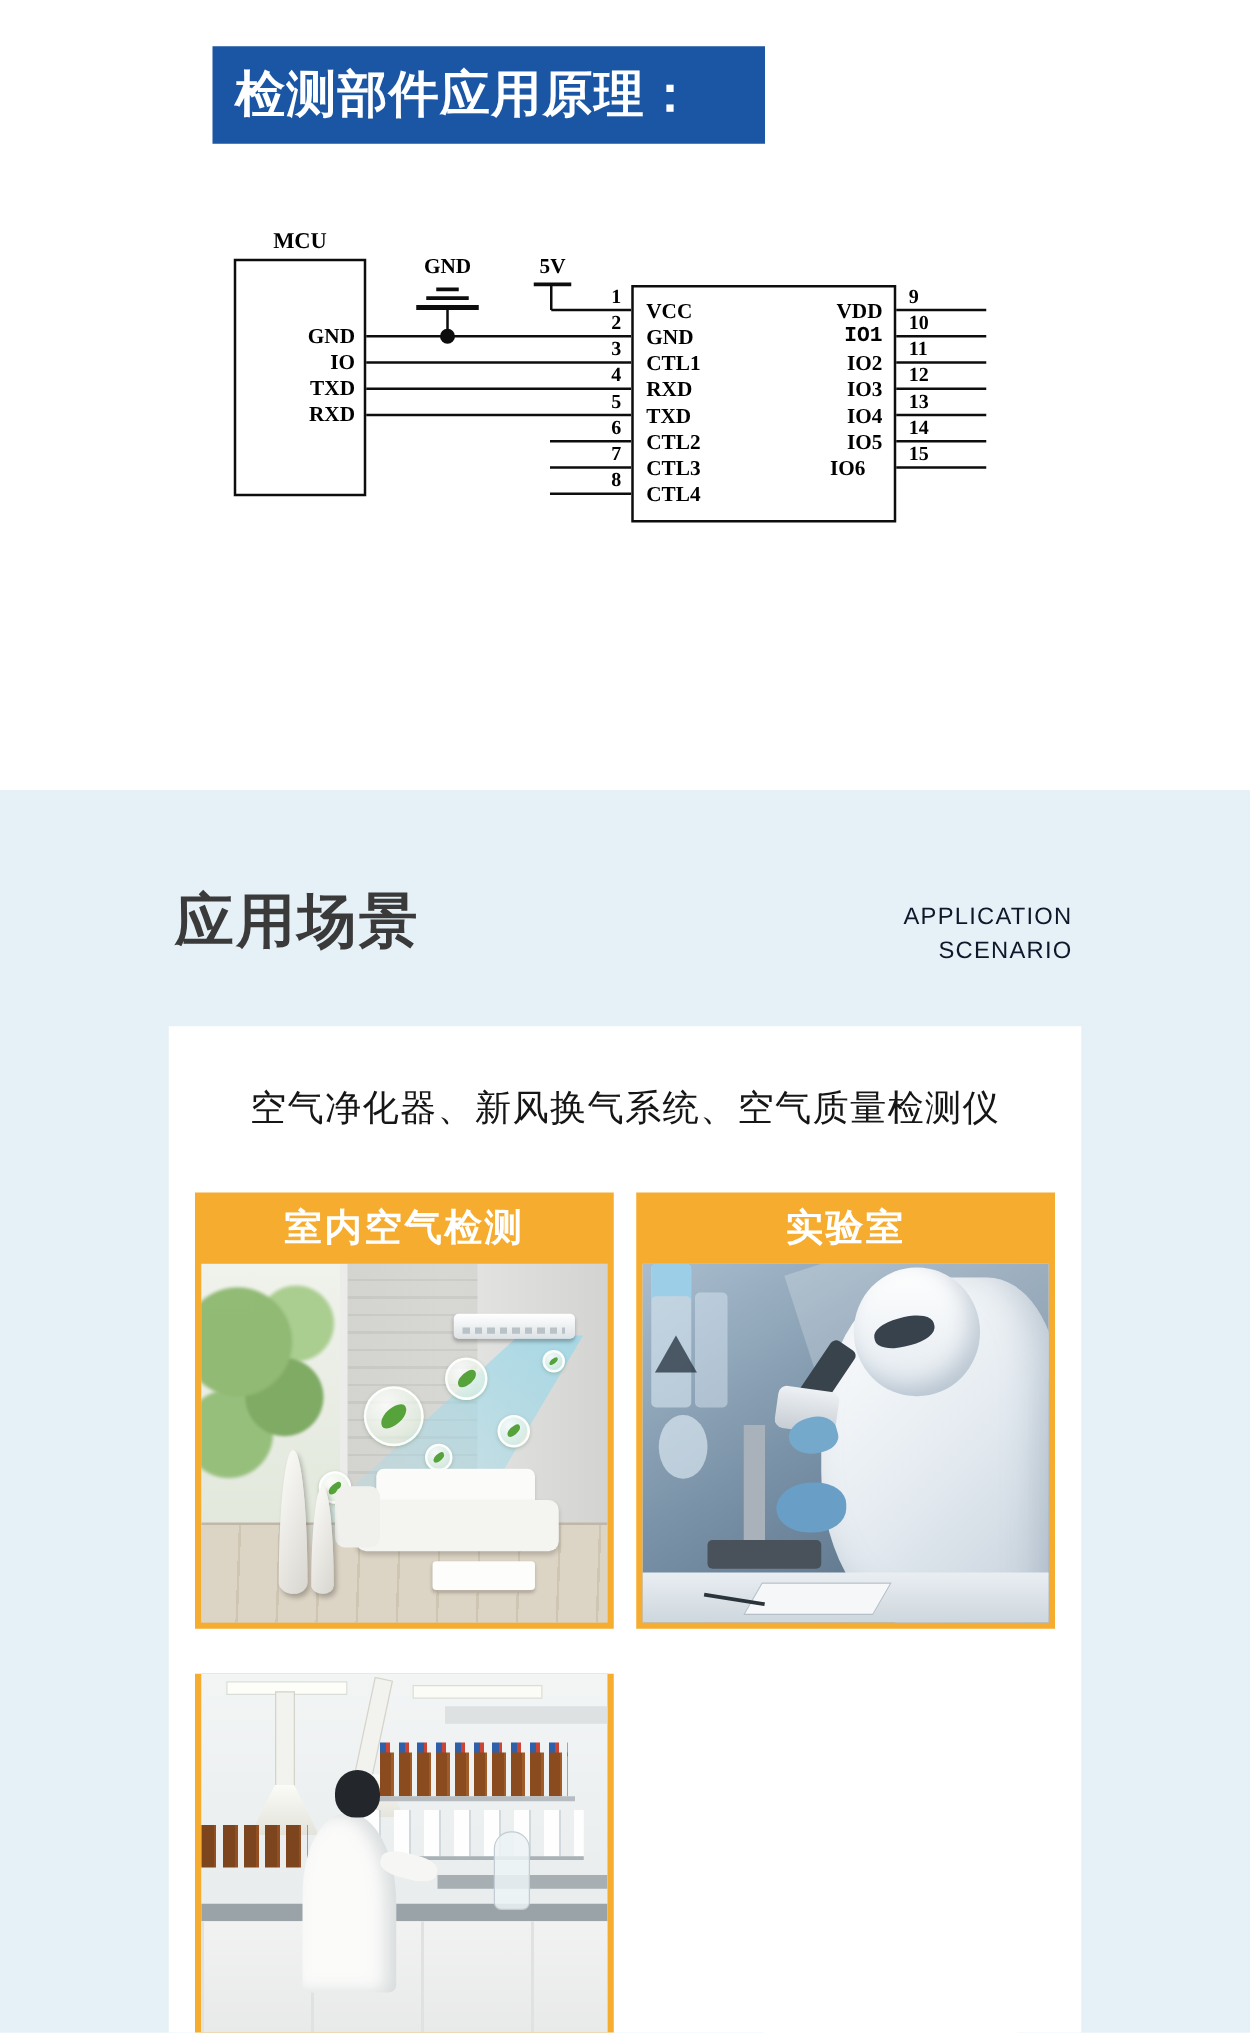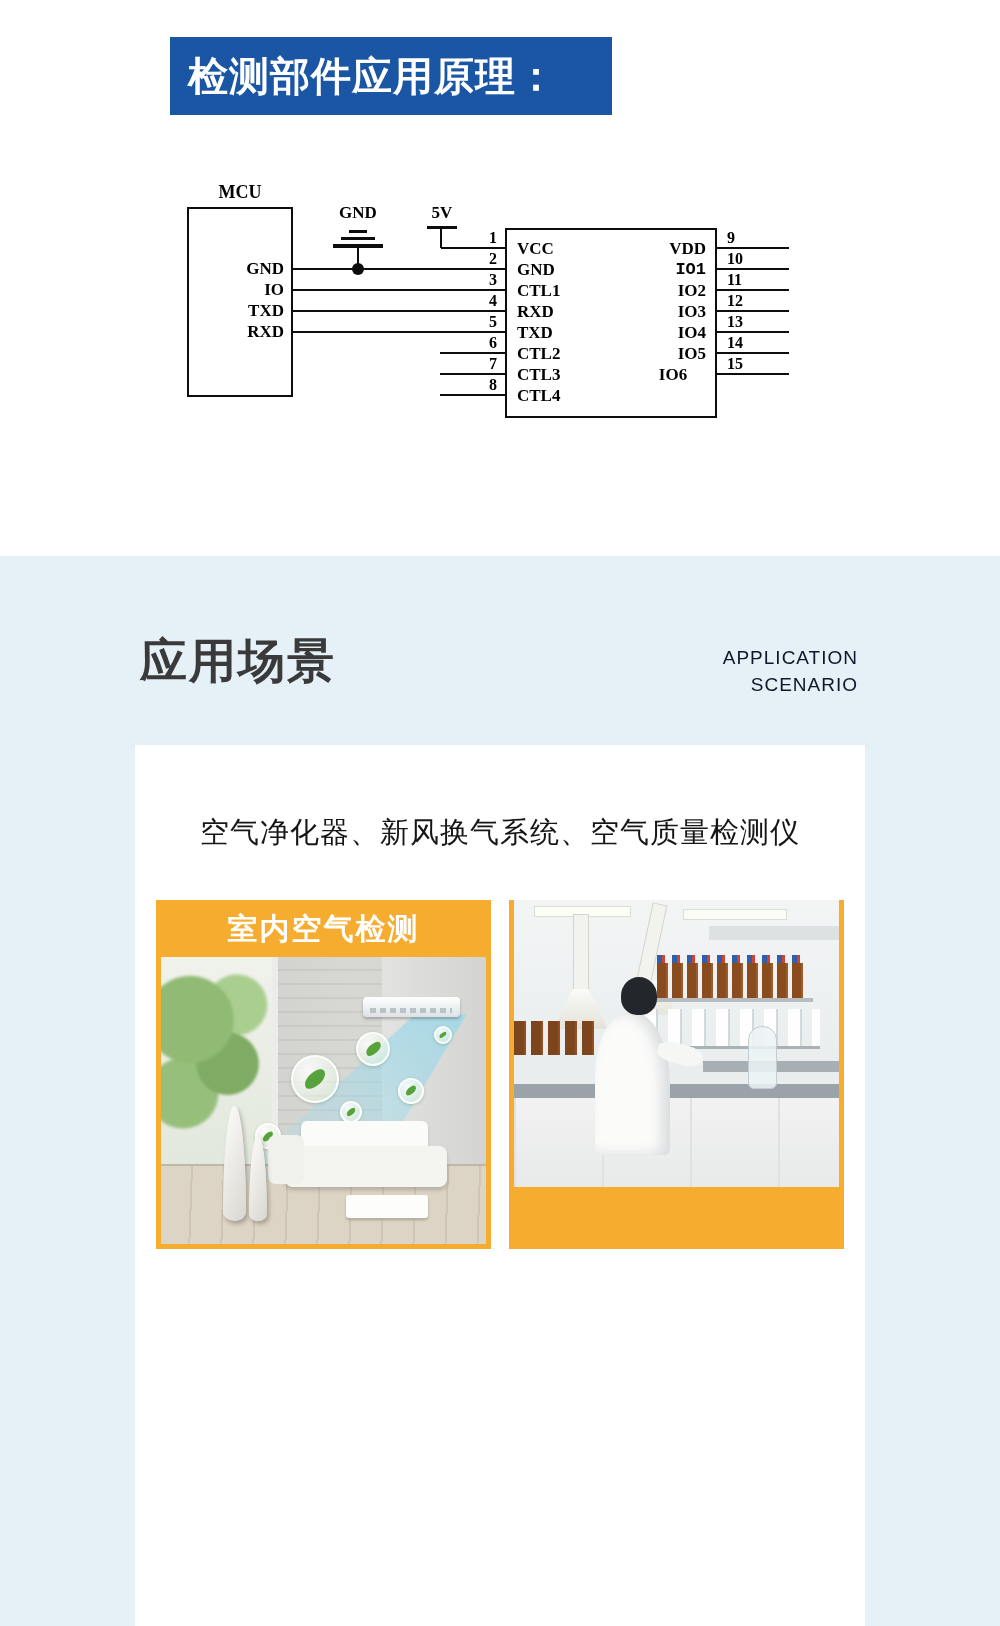--- a/index.html
+++ b/index.html
@@ -1,36 +1,36 @@
 <!DOCTYPE html>
 <html><head>
 <meta charset="utf-8">
 <style>
   * { margin:0; padding:0; box-sizing:border-box; }
   body { width:1000px; height:1626px; background:#fff; font-family:"Liberation Sans",sans-serif; position:relative; }
 
   
-  .principle-section { position:relative; width:1000px; height:556px; background:#ffffff; overflow:hidden; }
+  .principle-section { position:relative; width:1000px; height:632px; background:#ffffff; overflow:hidden; }
   .title-banner { position:absolute; left:170px; top:37px; width:442px; height:78px; background:#1a56a3;
     color:#fff; font-size:40px; font-weight:bold; line-height:78px; padding-left:18px; letter-spacing:1px; }
 
   .sch { position:absolute; font-family:"Liberation Serif",serif; font-weight:bold; font-size:17px; color:#000; line-height:18px; }
   .pnum { font-size:16px; }
   .wire { position:absolute; height:2px; background:#0d0d0d; }
   .vwire { position:absolute; width:2px; background:#0d0d0d; }
   .bar { position:absolute; background:#0d0d0d; }
   .box { position:absolute; border:2px solid #0d0d0d; background:#fff; }
   .dot { position:absolute; width:12px; height:12px; border-radius:50%; background:#0d0d0d; }
 
   
   .scenario-section { position:relative; width:1000px; height:1118px; background:#e5f1f7; }
   .scenario-title { position:absolute; left:140px; top:582px; font-size:47px; font-weight:bold; color:#3a3a3a; letter-spacing:2px; }
   .scenario-sub { position:absolute; left:558px; top:596px; width:300px; text-align:right; font-size:19px; color:#0f172a; line-height:27px; letter-spacing:1px; }
   .white-card { position:absolute; left:135px; top:697px; width:730px; height:884px; background:#ffffff; }
-  .intro-text { padding-top:68px; text-align:center; font-size:29px; color:#161616; letter-spacing:1px; }
+  .intro-text { padding-top:46px; text-align:center; font-size:29px; color:#161616; letter-spacing:1px; }
   .card-grid { margin-top:47px; padding:0 21px; display:grid; grid-template-columns:1fr 1fr; column-gap:18px; row-gap:36px; }
   .app-card { background:#f6ac2e; }
   .app-card-header { height:57px; line-height:57px; text-align:center; color:#fff; font-size:30px; font-weight:bold; letter-spacing:2px; }
   .photo { position:relative; height:287px; margin:0 5px 5px; overflow:hidden; background:#d8d8d6; }
   .ph { position:absolute; }
 
   
   .sc1-wall { left:0; top:0; width:100%; height:74%; background:linear-gradient(90deg,#c7c7c5 0%,#d9d9d7 40%,#e6e6e4 60%,#d3d3d1 100%); }
   .sc1-panel { left:36%; top:0; width:32%; height:74%; background:repeating-linear-gradient(180deg,#d2d2ce 0 12px,#c3c3bf 12px 14px); opacity:.75; }
   .sc1-window { left:0; top:0; width:36%; height:74%; background:linear-gradient(#f0f2ec,#e2e8dc); border-right:6px solid #ececea; }
@@ -177,21 +177,21 @@
     <div class="sch" style="left:517px;top:345px;width:70px;">CTL2</div>
     <div class="sch" style="left:517px;top:366px;width:70px;">CTL3</div>
     <div class="sch" style="left:517px;top:387px;width:70px;">CTL4</div>
 
     <div class="sch" style="left:640px;top:240px;width:66px;text-align:right;">VDD</div>
     <div class="sch" style="left:640px;top:261px;width:66px;text-align:right;font-family:Liberation Mono, monospace;">IO1</div>
     <div class="sch" style="left:640px;top:282px;width:66px;text-align:right;">IO2</div>
     <div class="sch" style="left:640px;top:303px;width:66px;text-align:right;">IO3</div>
     <div class="sch" style="left:640px;top:324px;width:66px;text-align:right;">IO4</div>
     <div class="sch" style="left:640px;top:345px;width:66px;text-align:right;">IO5</div>
-    <div class="sch" style="left:640px;top:366px;width:66px;text-align:center;">IO6</div>
+    <div class="sch" style="left:664px;top:366px;width:66px;text-align:left;">IO6</div>
 
     <div class="sch pnum" style="left:727px;top:229px;width:40px;">9</div>
     <div class="sch pnum" style="left:727px;top:250px;width:40px;">10</div>
     <div class="sch pnum" style="left:727px;top:271px;width:40px;">11</div>
     <div class="sch pnum" style="left:727px;top:292px;width:40px;">12</div>
     <div class="sch pnum" style="left:727px;top:313px;width:40px;">13</div>
     <div class="sch pnum" style="left:727px;top:334px;width:40px;">14</div>
     <div class="sch pnum" style="left:727px;top:355px;width:40px;">15</div>
 
     <div class="wire" style="left:717px;top:247px;width:72px;"></div>
@@ -247,20 +247,43 @@
           <div class="ph sc1-sofa-back"></div>
           <div class="ph sc1-sofa-seat"></div>
           <div class="ph sc1-sofa-l"></div>
           <div class="ph sc1-table"></div>
           <div class="ph vase" style="left:19%;top:52%;width:7%;height:40%;"></div>
           <div class="ph vase" style="left:27%;top:62%;width:5.5%;height:30%;"></div>
         </div>
       </div>
 
 
+      <div class="app-card">
+        <div class="app-card-header">实验室</div>
+        <div class="photo">
+          <div class="ph sc3-base"></div>
+          <div class="ph sc3-light"></div>
+          <div class="ph sc3-glass1"></div>
+          <div class="ph sc3-glass2"></div>
+          <div class="ph sc3-flask"></div>
+          <div class="ph sc3-tri"></div>
+          <div class="ph sc3-suit"></div>
+          <div class="ph sc3-hood"></div>
+          <div class="ph sc3-visor"></div>
+          <div class="ph sc3-tube"></div>
+          <div class="ph sc3-head"></div>
+          <div class="ph sc3-stand"></div>
+          <div class="ph sc3-base2"></div>
+          <div class="ph sc3-glove1"></div>
+          <div class="ph sc3-glove2"></div>
+          <div class="ph sc3-bench"></div>
+          <div class="ph sc3-clip"></div>
+          <div class="ph sc3-pen"></div>
+        </div>
+      </div>
 
       <div class="app-card">
         <div class="photo">
           <div class="ph sc4-base"></div>
           <div class="ph sc4-light1"></div>
           <div class="ph sc4-light2"></div>
           <div class="ph sc4-duct"></div>
           <div class="ph sc4-tube1"></div>
           <div class="ph sc4-fun1"></div>
           <div class="ph sc4-tube2"></div>

